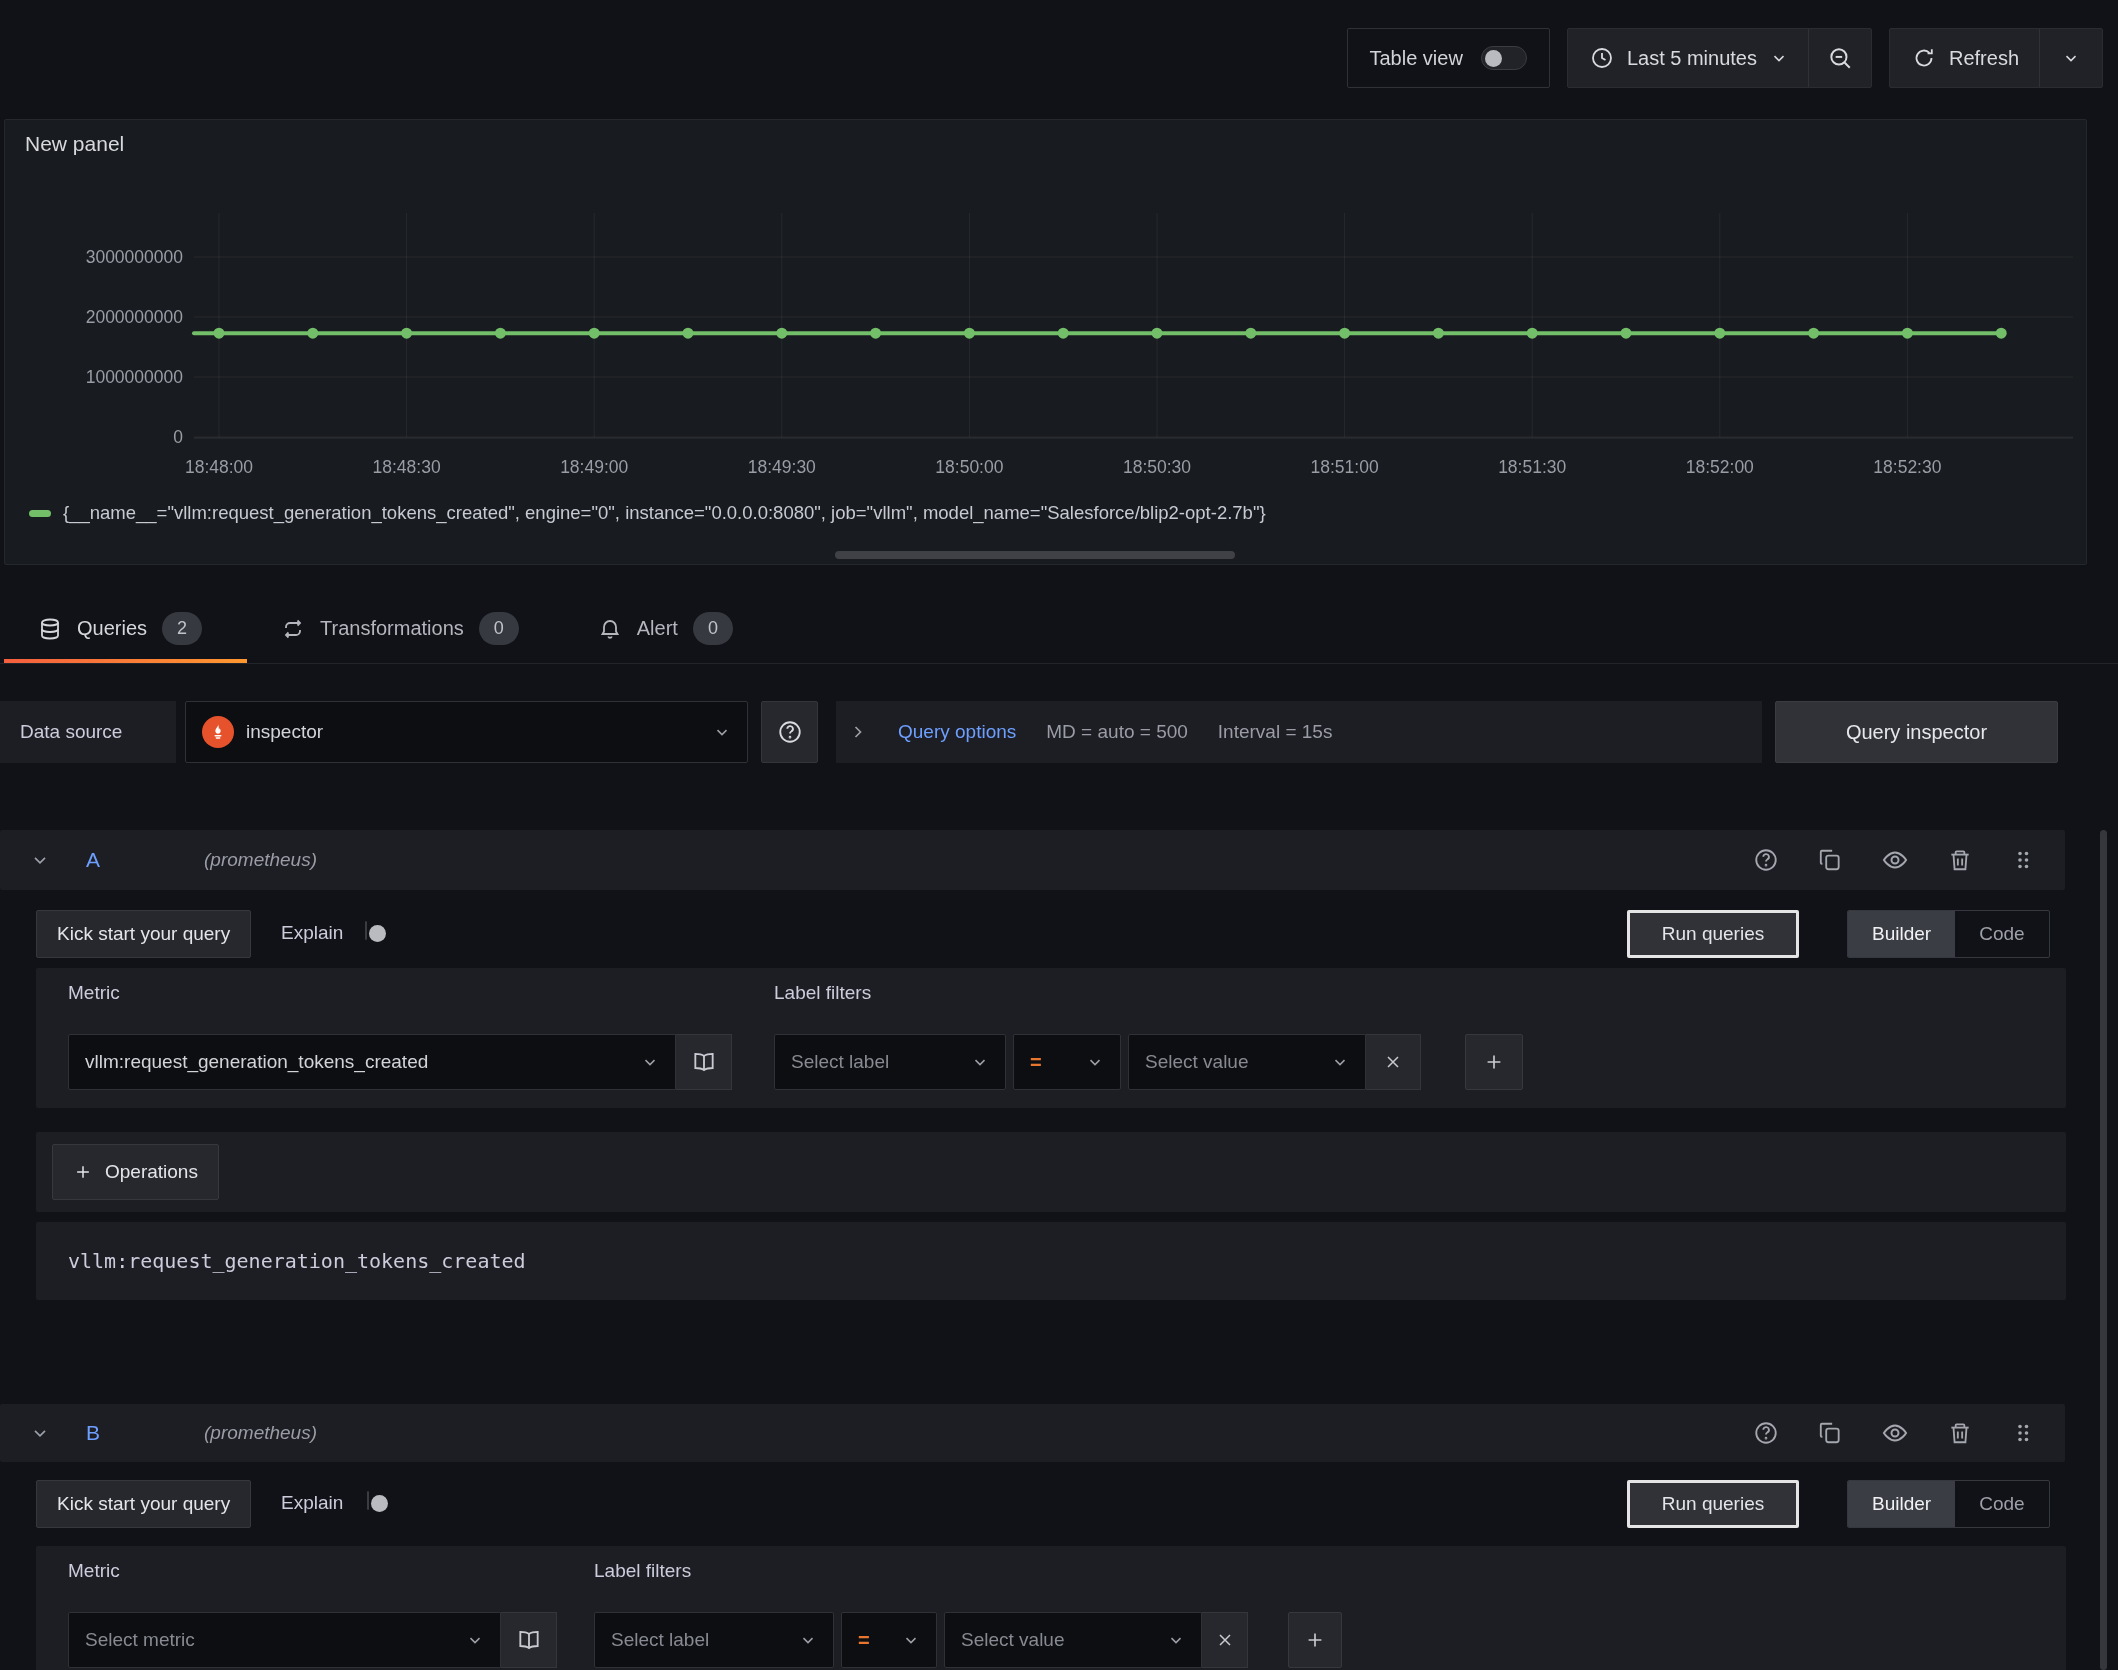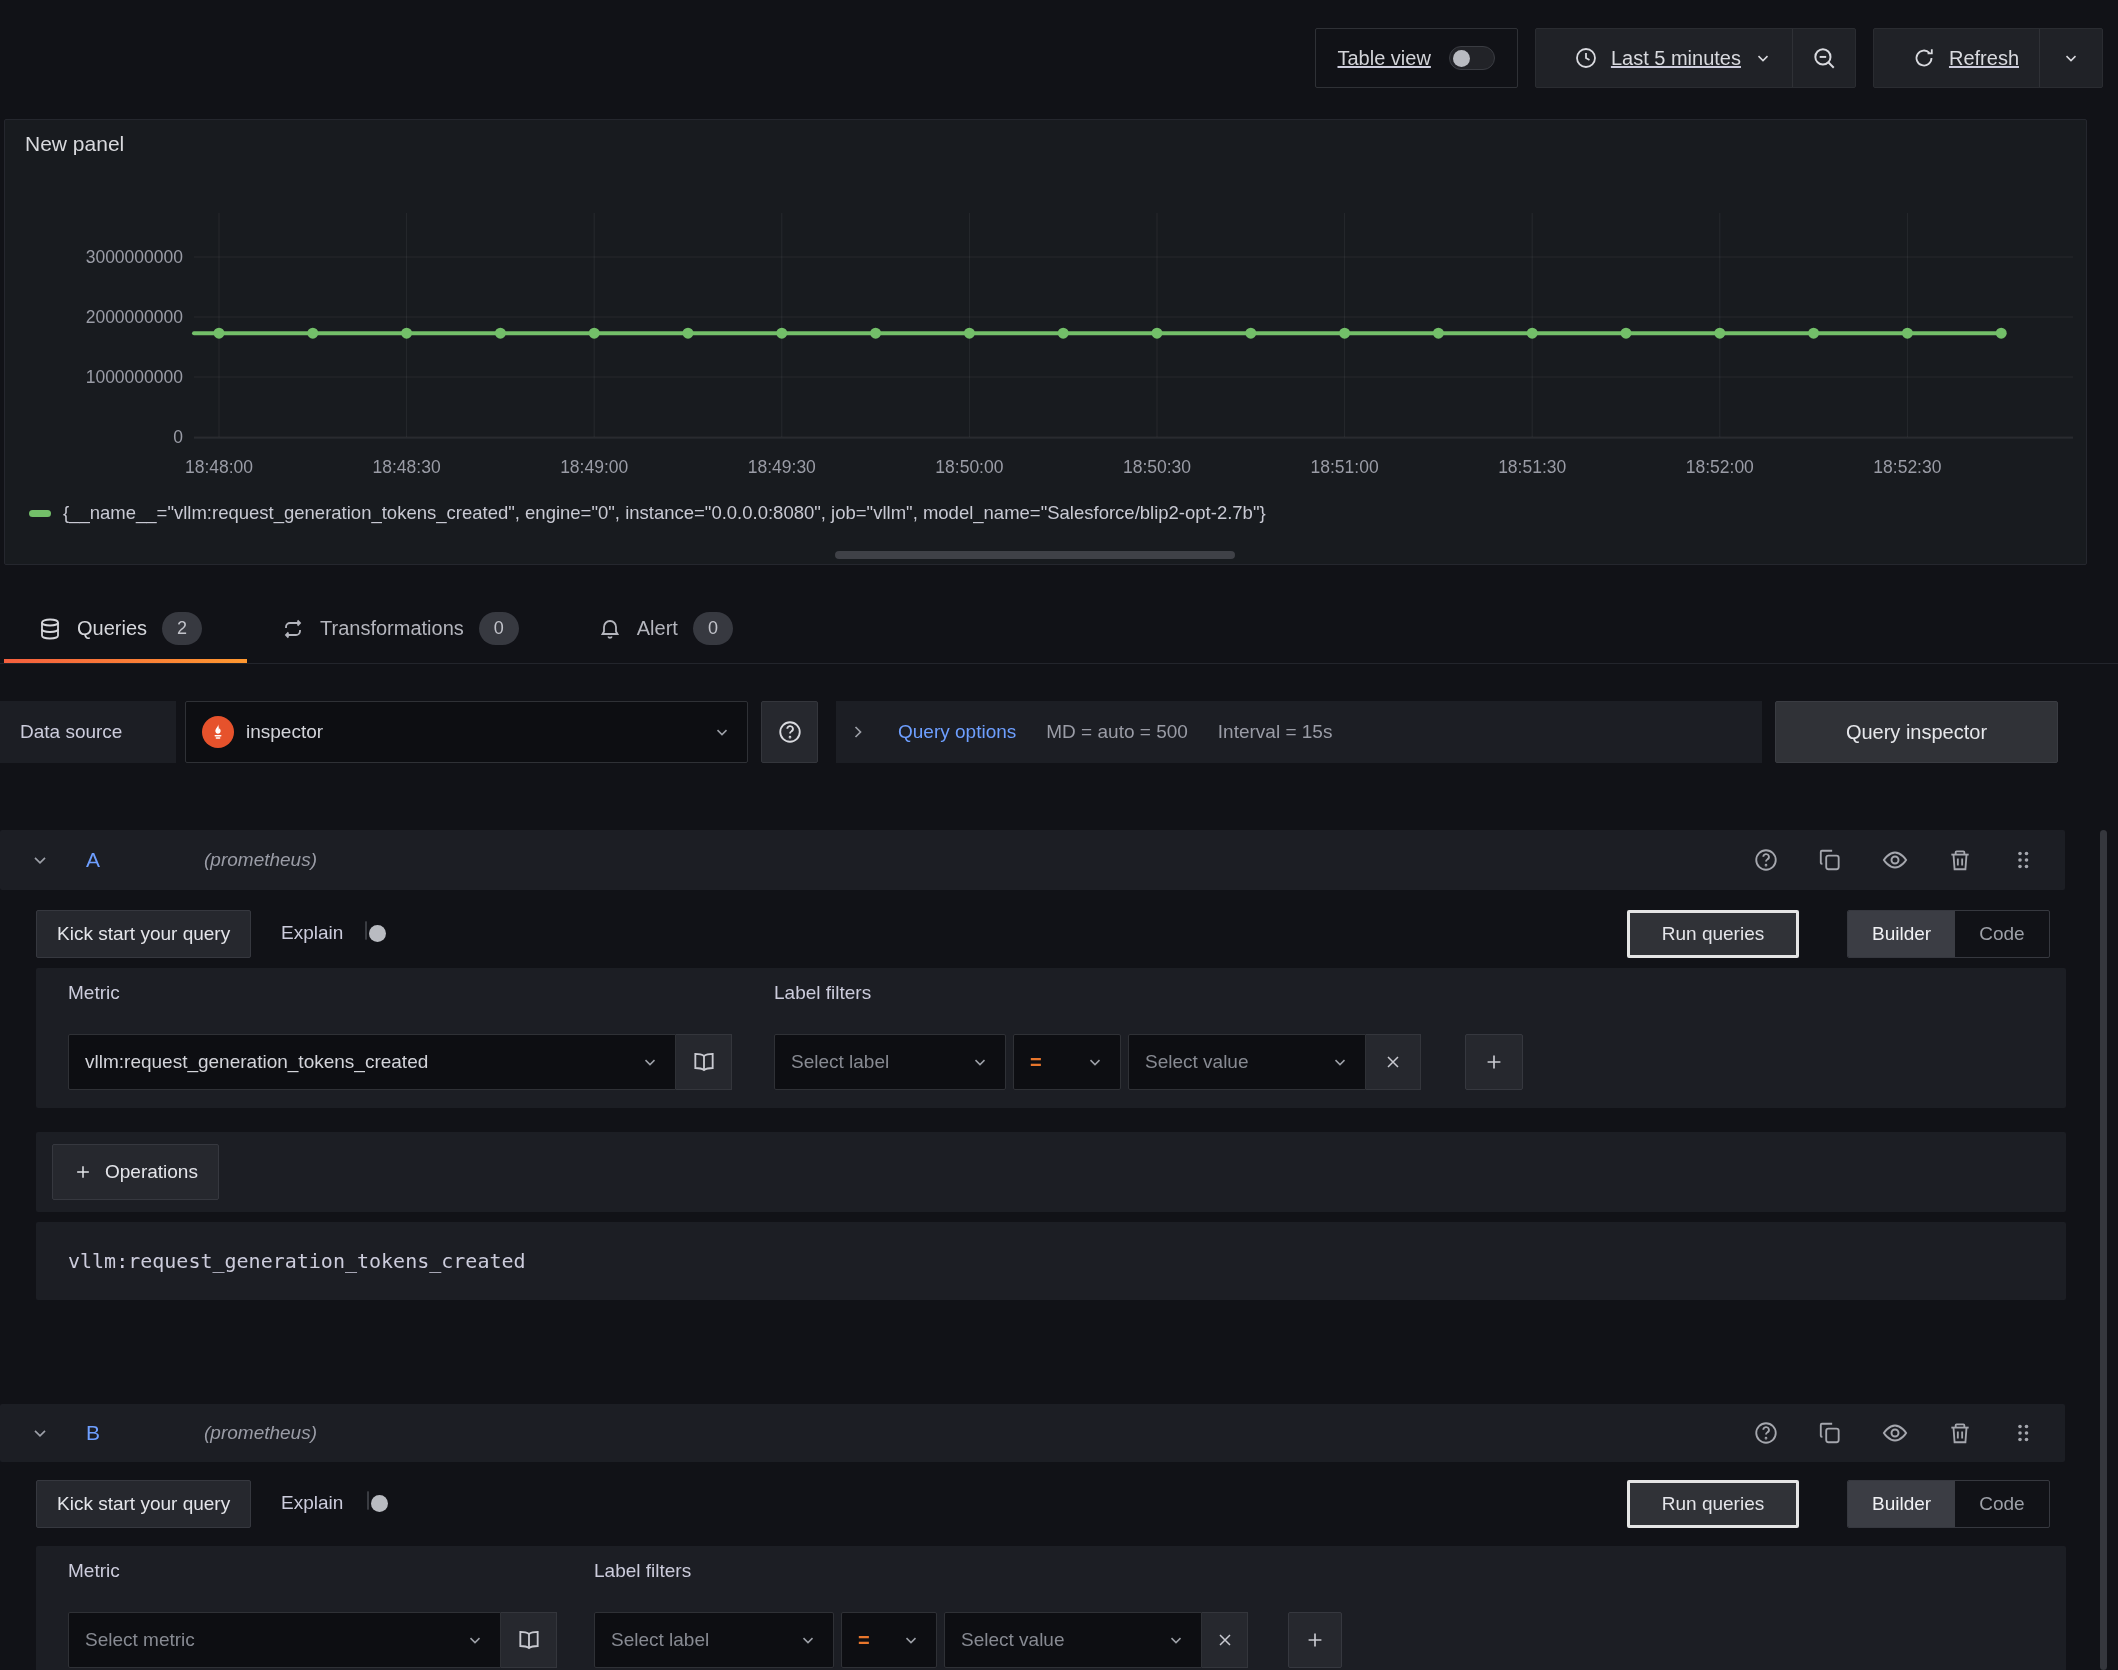--- a/index.html
+++ b/index.html
@@ -4,24 +4,24 @@
 <style>
   html,body{margin:0;padding:0;background:#111217;}
   *{box-sizing:border-box;}
   #app{position:relative;width:2118px;height:1670px;overflow:hidden;background:#111217;
        font-family:"Liberation Sans",sans-serif;color:#ccccdc;}
   .abs{position:absolute;}
   .icon{display:inline-flex;align-items:center;justify-content:center;flex:0 0 auto;}
   .icon svg{display:block;}
 
   
-  .topbar{position:absolute;top:28px;right:15px;display:flex;gap:17px;height:60px;text-decoration:underline;}
+  .topbar{position:absolute;top:28px;right:15px;display:flex;gap:17px;height:60px;}
   .tv-box{height:60px;border:1px solid #2f3136;border-radius:2px;display:flex;align-items:center;
           padding:0 22px;gap:18px;font-size:20px;color:#d2d3d8;}
-  .group-box{height:60px;background:#202227;border:1px solid #2a2c31;border-radius:2px;display:flex;align-items:stretch;padding-left:16px;}
+  .group-box{height:60px;background:#202227;border:1px solid #2a2c31;border-radius:2px;display:flex;align-items:stretch;}
   .group-main{display:flex;align-items:center;gap:13px;padding:0 20px 0 22px;font-size:20px;font-weight:500;color:#d9dadf;cursor:pointer;}
   .group-div{width:1px;background:#2f3136;}
   .group-sq{width:62px;display:flex;align-items:center;justify-content:center;cursor:pointer;color:#d9dadf;}
   .toggle{position:relative;width:46px;height:24px;border-radius:12px;background:#222328;border:1px solid #3a3c42;cursor:pointer;}
   .toggle .knob{position:absolute;left:3px;top:2.5px;width:17px;height:17px;border-radius:50%;background:#b9bbc1;}
 
   
   .panel{position:absolute;left:4px;top:119px;width:2083px;height:446px;background:#181b1f;border:1px solid #25272e;border-radius:2px;}
   .panel-title{position:absolute;left:20px;top:12px;font-size:21px;font-weight:500;color:#d8d9dd;text-align:center;}
   #chart-svg{position:absolute;left:0;top:0;}

